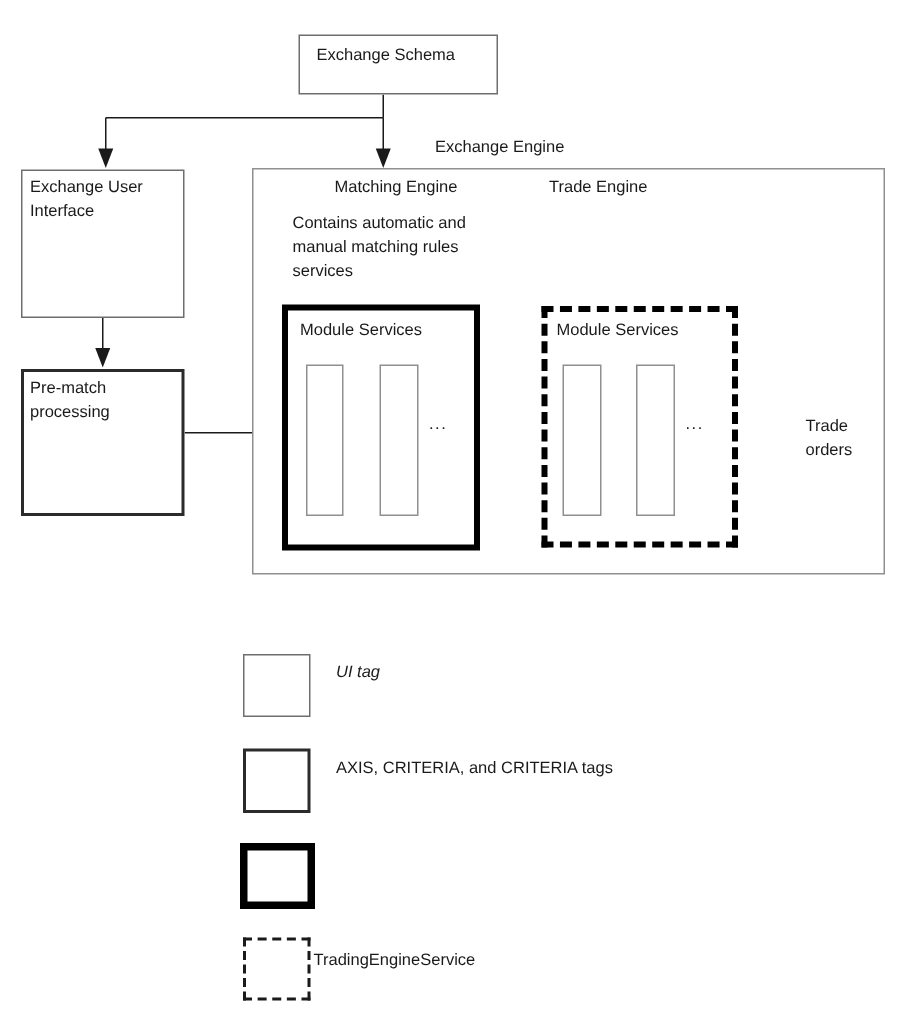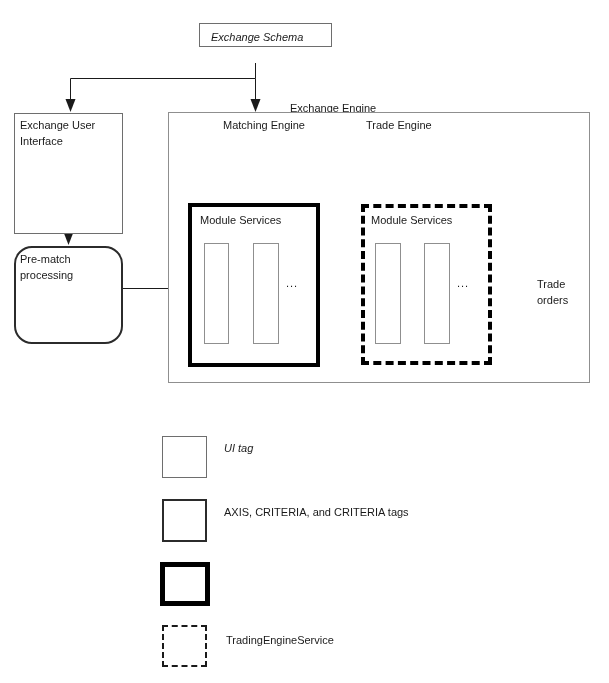--- a/index.html
+++ b/index.html
@@ -45,58 +45,59 @@
     <g fill="#1a1a1a" stroke="none">
       <polygon points="70.5,112 65.5,99 75.5,99"></polygon>
       <polygon points="255.5,112 250.5,99 260.5,99"></polygon>
       <polygon points="68.5,245 63.5,232 73.5,232"></polygon>
       <polygon points="189,288.5 176,283.8 176,293.2"></polygon>
       <polygon points="362,288.5 349,283.8 349,293.2"></polygon>
       <polygon points="536,288.5 523,283.8 523,293.2"></polygon>
     </g>
   </svg>
 
-  <div class="box b-thin" style="left:199px; top:23px; width:133px; height:24px;font-style:italic;">
+  <div class="box b-thin" style="left:199px; top:23px; width:133px; height:40px;">
     <div class="txt nowrap" style="left:11px; top:5px;">Exchange Schema</div>
   </div>
 
-  <div class="txt nowrap" style="left:290px; top:100px;">Exchange Engine</div>
+  <div class="txt nowrap" style="left:290px; top:90px;">Exchange Engine</div>
   <div class="box b-gray" style="left:168px; top:112px; width:422px; height:271px;"></div>
 
   <div class="txt nowrap" style="left:195px; top:117px;margin-left:28px;">Matching Engine</div>
+  <div class="txt" style="left:195px; top:141px; width:130px;">Contains automatic and manual matching rules services</div>
 
   <div class="box b-thick" style="left:188px; top:203px; width:132px; height:164px;"></div>
   <div class="txt nowrap" style="left:200px; top:212px;">Module Services</div>
   <div class="box b-gray" style="left:204px; top:243px; width:25px; height:101px;"></div>
   <div class="box b-gray" style="left:253px; top:243px; width:26px; height:101px;"></div>
   <div class="ellipsis" style="left:286px; top:277px;">...</div>
 
   <div class="txt nowrap" style="left:366px; top:117px;text-align:right;">Trade Engine</div>
 
   <div class="box b-dash" style="left:361px; top:204px; width:131px; height:161px;"></div>
   <div class="txt nowrap" style="left:371px; top:212px;">Module Services</div>
   <div class="box b-gray" style="left:375px; top:243px; width:26px; height:101px;"></div>
   <div class="box b-gray" style="left:424px; top:243px; width:26px; height:101px;"></div>
   <div class="ellipsis" style="left:457px; top:277px;">...</div>
 
-  <div class="box b-thin" style="left:14px; top:113px; width:109px; height:121px;">
+  <div class="box b-thin" style="left:14px; top:113px; width:109px; height:99px;">
     <div class="txt" style="left:5px; top:3px; width:95px;">Exchange User Interface</div>
   </div>
 
-  <div class="box b-med" style="left:14px; top:246px; width:109px; height:98px;border-radius:18px;">
+  <div class="box b-med" style="left:14px; top:246px; width:109px; height:98px;">
     <div class="txt" style="left:4px; top:3px; width:80px;">Pre-match processing</div>
   </div>
 
   <div class="txt" style="left:537px; top:276px; width:45px;">Trade orders</div>
 
 
   <div class="box b-thin" style="left:162px; top:436px; width:45px; height:42px;"></div>
   <div class="txt nowrap" style="left:224px; top:440px;font-style:italic;">UI tag</div>
 
   <div class="box b-med" style="left:162px; top:499px; width:45px; height:43px;"></div>
   <div class="txt nowrap" style="left:224px; top:504px;">AXIS, CRITERIA, and CRITERIA tags</div>
 
   <div class="box b-thick5" style="left:160px; top:562px; width:50px; height:44px;"></div>
 
   <div class="box b-dash2" style="left:162px; top:625px; width:45px; height:42px;"></div>
-  <div class="txt nowrap" style="left:226px; top:632px;">TradingEngineService</div>
+  <div class="txt nowrap" style="left:209px; top:632px;">TradingEngineService</div>
 
 </div>
 
 </body></html>

